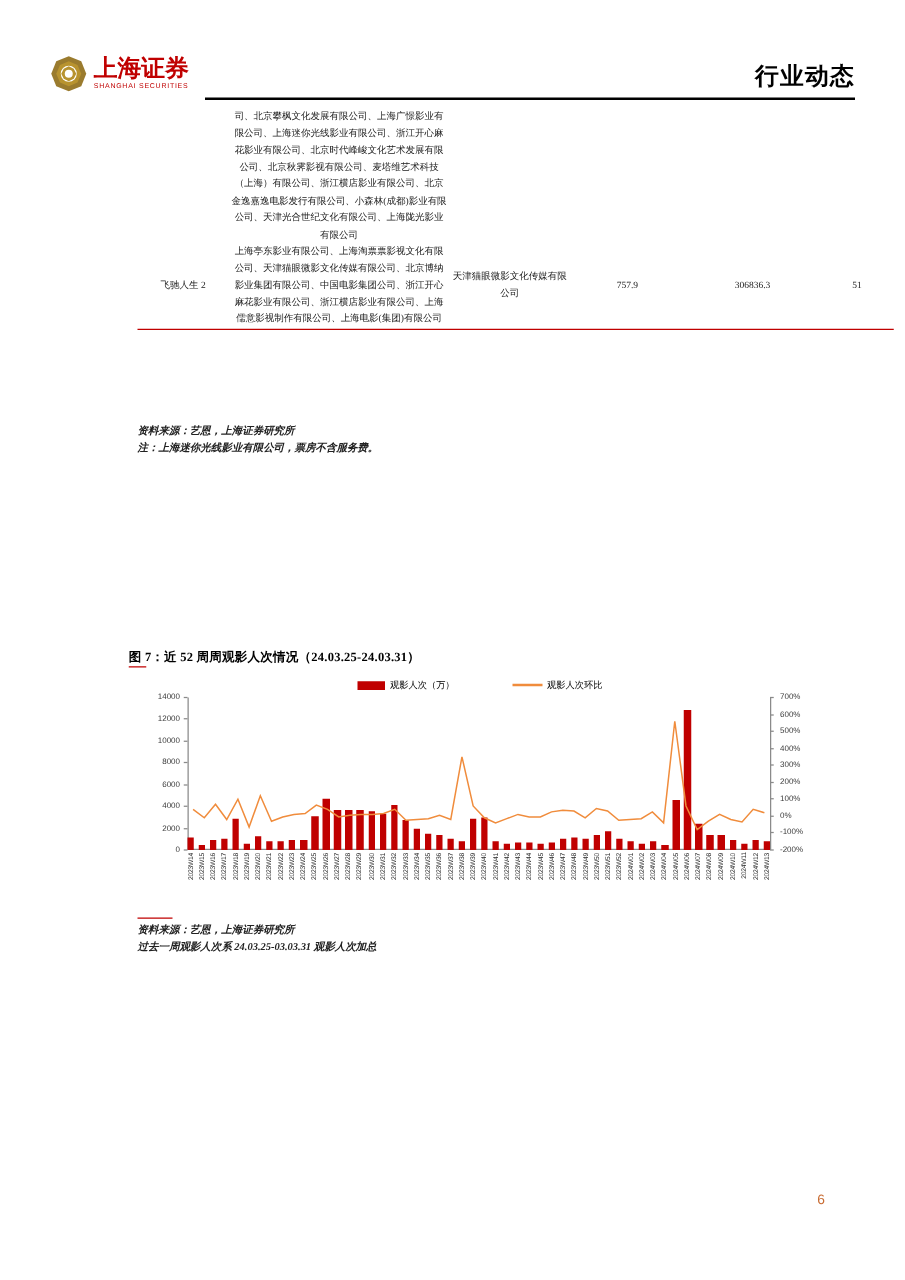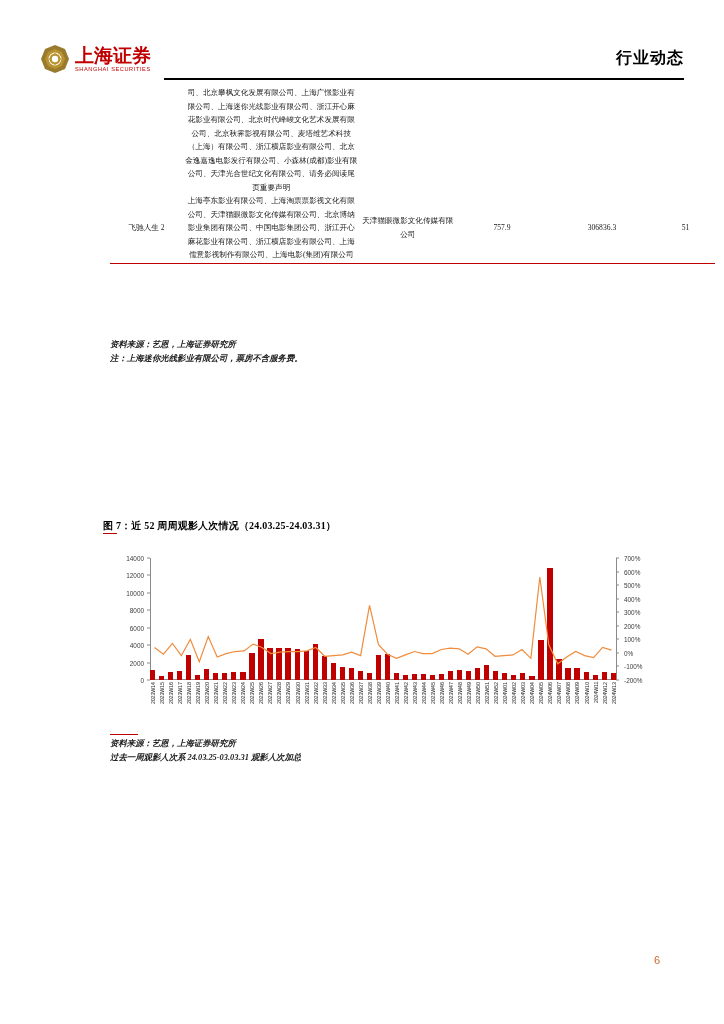--- a/index.html
+++ b/index.html
@@ -41,21 +41,21 @@
     font-family: "Liberation Sans", sans-serif;
     font-size: 5.6px;
     color: #c00000;
     letter-spacing: 0.6px;
     margin-top: 2px;
   }
   .header-title {
     position: absolute; right: 0; top: 6px;
     font-family: "Liberation Serif", serif;
     font-weight: bold;
-    font-size: 16px;
+    font-size: 19px;
     letter-spacing: 1px;
   }
   .header-rule {
     position: absolute;
     left: 124px; right: 0; top: 36px;
     height: 2px;
     background: #000;
   }
 
   
@@ -280,21 +280,21 @@
   </div>
   <div class="header-title">行业动态</div>
   <div class="header-rule"></div>
 </div>
 
 <div class="table-block">
   <table class="film-table">
     <tbody>
         <tr class="cont-row">
       <td class="col-name"></td>
-      <td class="col-maker">司、北京攀枫文化发展有限公司、上海广憬影业有限公司、上海迷你光线影业有限公司、浙江开心麻花影业有限公司、北京时代峰峻文化艺术发展有限公司、北京秋霁影视有限公司、麦塔维艺术科技（上海）有限公司、浙江横店影业有限公司、北京金逸嘉逸电影发行有限公司、小森林(成都)影业有限公司、天津光合世纪文化有限公司、请务必阅读尾页重要声明</td>
+      <td class="col-maker">司、北京攀枫文化发展有限公司、上海广憬影业有限公司、上海迷你光线影业有限公司、浙江开心麻花影业有限公司、北京时代峰峻文化艺术发展有限公司、北京秋霁影视有限公司、麦塔维艺术科技（上海）有限公司、浙江横店影业有限公司、北京金逸嘉逸电影发行有限公司、小森林(成都)影业有限公司、天津光合世纪文化有限公司、上海陇光影业有限公司</td>
       <td class="col-dist"></td>
       <td class="col-box"></td>
       <td class="col-total"></td>
       <td class="col-days"></td>
     </tr>
     <tr>
       <td class="col-name">飞驰人生 2</td>
       <td class="col-maker">上海亭东影业有限公司、上海淘票票影视文化有限公司、天津猫眼微影文化传媒有限公司、北京博纳影业集团有限公司、中国电影集团公司、浙江开心麻花影业有限公司、浙江横店影业有限公司、上海儒意影视制作有限公司、上海电影(集团)有限公司</td>
       <td class="col-dist">天津猫眼微影文化传媒有限公司</td>
       <td class="col-box">757.9</td>
@@ -308,20 +308,30 @@
 
 <div class="src-note">
   <div>资料来源：艺恩，上海证券研究所</div>
   <div>注：上海迷你光线影业有限公司，票房不含服务费。</div>
 </div>
 
 <div class="fig-title">图 7：近 52 周周观影人次情况（24.03.25-24.03.31）</div>
 <div class="fig-title-underline"></div>
 
 <div class="chart-frame">
+  <div class="legend">
+    <div class="legend-item">
+      <span class="legend-swatch-bar"></span>
+      <span>观影人次（万）</span>
+    </div>
+    <div class="legend-item">
+      <span class="legend-swatch-line"></span>
+      <span>观影人次环比</span>
+    </div>
+  </div>
 
   <div class="axis-left" id="axis-left">
       <div class="axis-tick" style="top: 122px;">0</div>
       <div class="axis-tick" style="top: 104.571px;">2000</div>
       <div class="axis-tick" style="top: 87.1429px;">4000</div>
       <div class="axis-tick" style="top: 69.7143px;">6000</div>
       <div class="axis-tick" style="top: 52.2857px;">8000</div>
       <div class="axis-tick" style="top: 34.8571px;">10000</div>
       <div class="axis-tick" style="top: 17.4286px;">12000</div>
       <div class="axis-tick" style="top: 0px;">14000</div>

